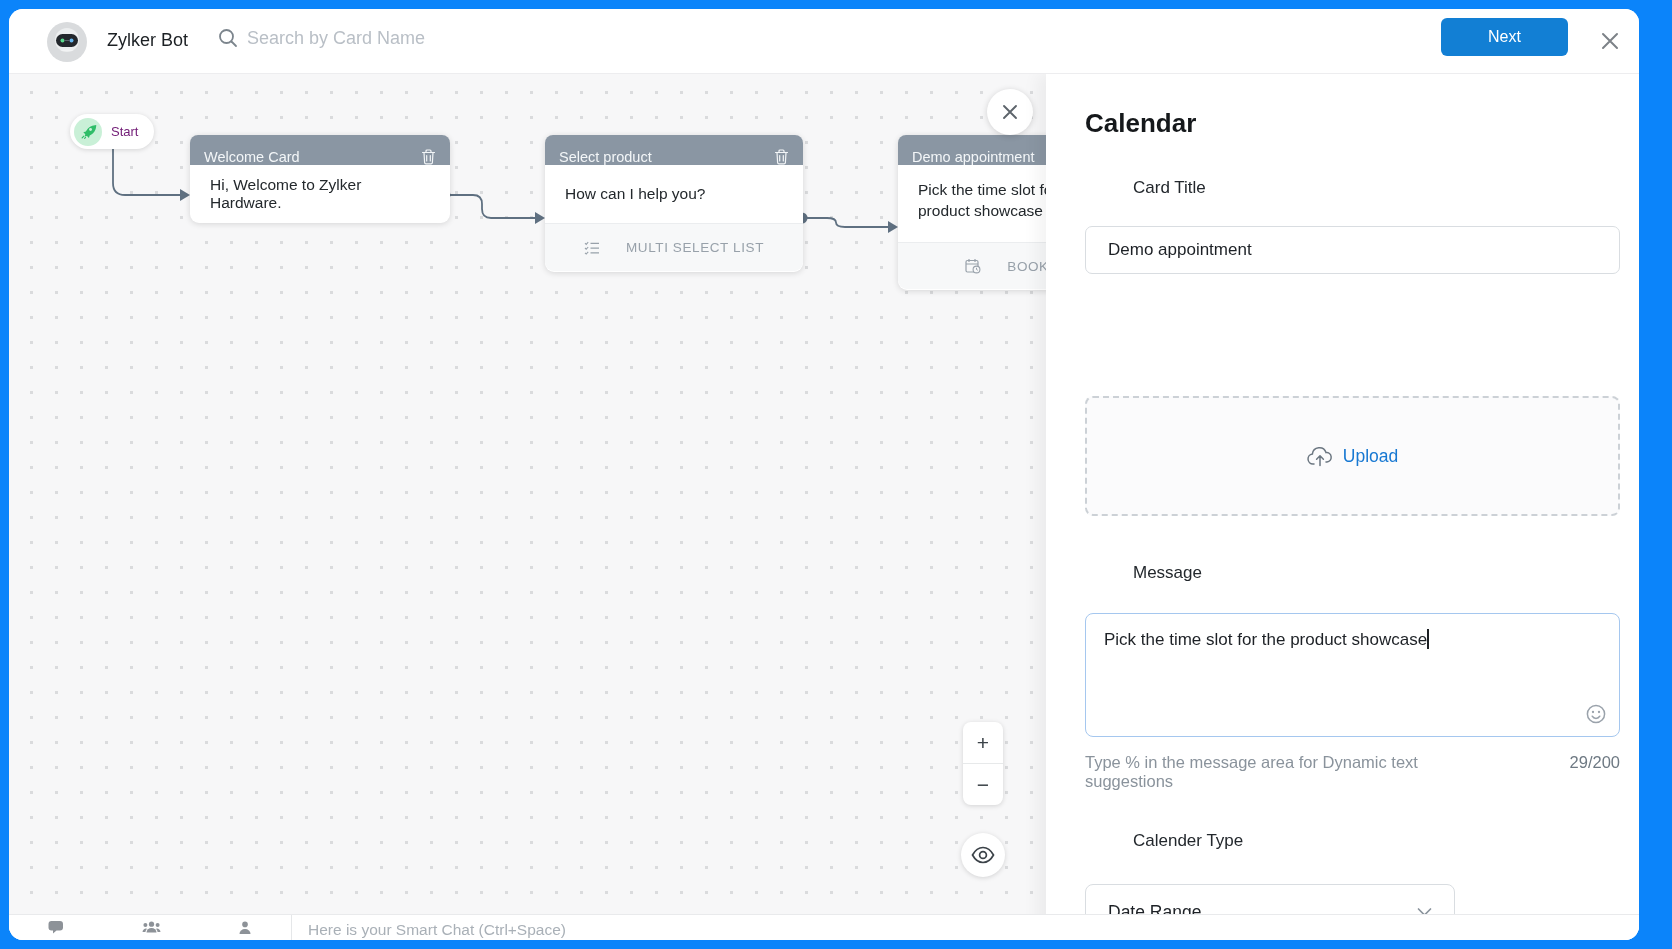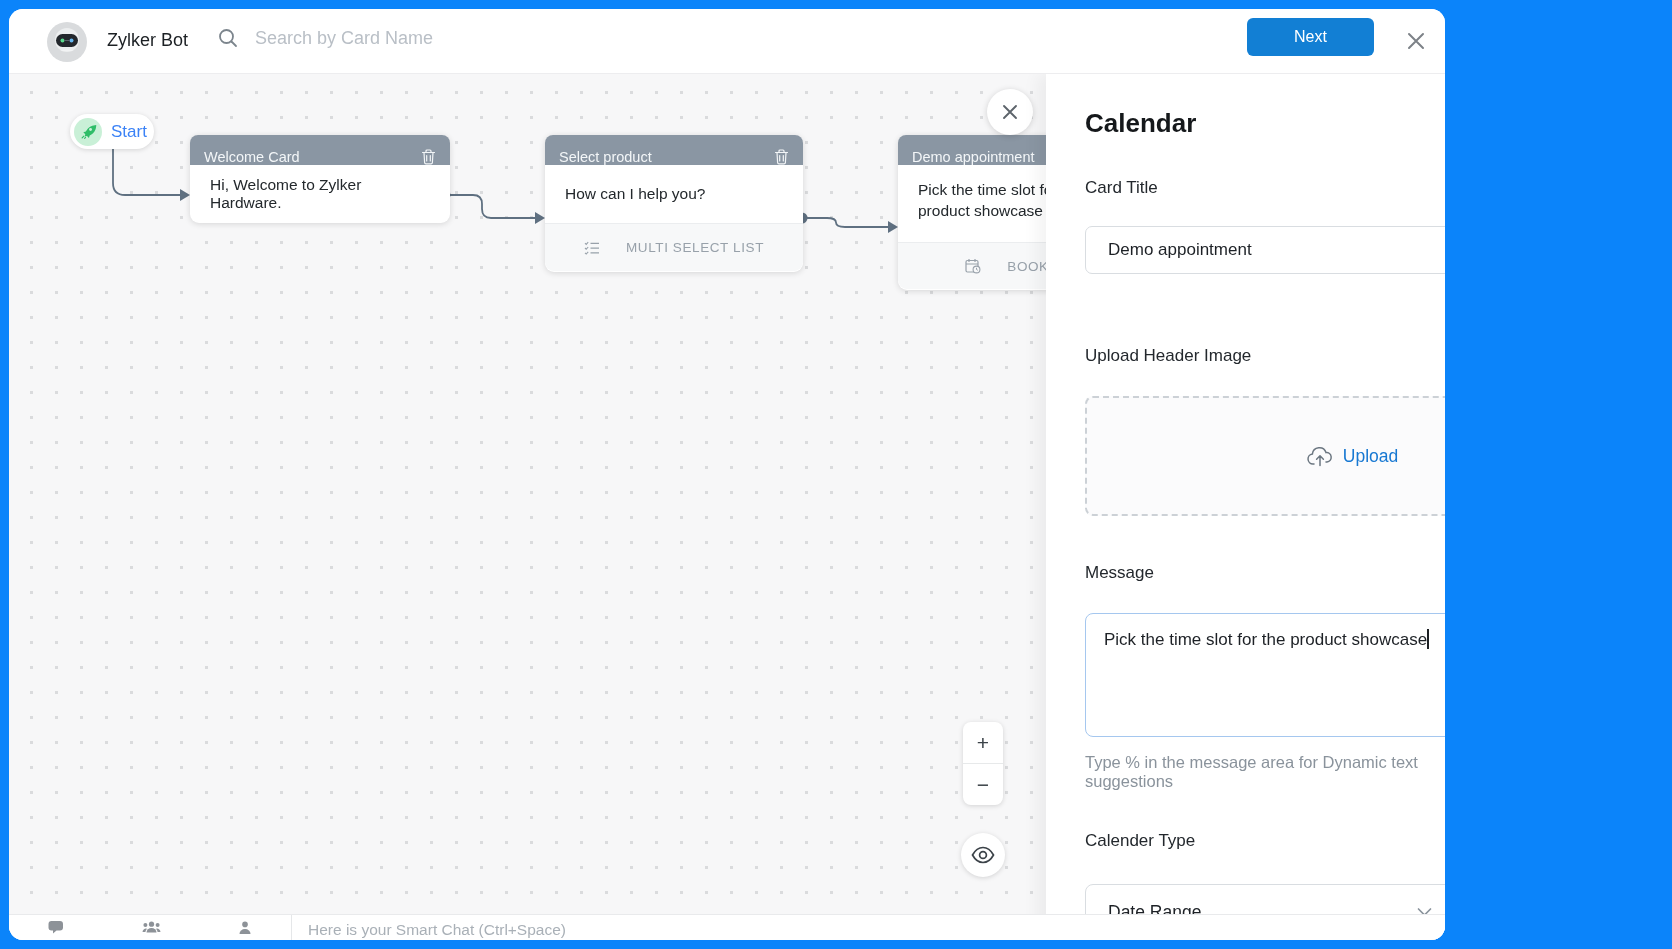--- a/index.html
+++ b/index.html
@@ -3,35 +3,35 @@
 <meta charset="utf-8">
 <style>
   * { margin:0; padding:0; box-sizing:border-box; }
   html,body { width:1672px; height:949px; }
   body {
     background:#0b84fa;
     font-family:"Liberation Sans","DejaVu Sans",sans-serif;
     overflow:hidden;
   }
   .app {
-    position:absolute; left:9px; top:9px; width:1436px; height:931px;
+    position:absolute; left:9px; top:9px; width:1630px; height:931px;
     background:#ffffff; border-radius:14px; overflow:hidden;
   }
   
   .topbar {
     position:absolute; left:0; top:0; width:100%; height:65px;
     background:#fff; border-bottom:1px solid #ededef; z-index:40;
     display:flex; align-items:center;
   }
   .avatar {
     position:absolute; left:38px; top:13px; width:40px; height:40px;
     border-radius:50%; background:#d9dbdd; display:flex; align-items:center; justify-content:center;
   }
   .bot-name { position:absolute; left:98px; top:21px; font-size:18px; color:#1c2024; font-weight:500; }
-  .search-wrap { position:absolute; left:208px; top:18px; display:flex; align-items:center; gap:16px; }
+  .search-wrap { position:absolute; left:208px; top:18px; display:flex; align-items:center; gap:8px; }
   .search-input {
     border:none; outline:none; font-size:18px; color:#30353a; width:420px;
     font-family:inherit; background:transparent;
   }
   .search-input::placeholder { color:#b9bfc6; }
   .next-btn {
     position:absolute; right:71px; top:9px; width:127px; height:38px;
     background:#127fd4; color:#fff; font-size:16px; font-weight:500;
     border:none; border-radius:6px; cursor:pointer; font-family:inherit;margin-left:12px;
   }
@@ -45,21 +45,21 @@
     background-size:25px 25px; background-position:10px 6px;
   }
   .wires { position:absolute; left:0; top:0; width:1037px; height:866px; }
 
   .start-node {
     position:absolute; left:61px; top:40px; width:84px; height:35px;
     background:#fff; border-radius:18px; box-shadow:0 1px 5px rgba(0,0,0,.14);
     display:flex; align-items:center; gap:9px; padding-left:4px; cursor:pointer;
   }
   .start-badge { width:28px; height:28px; border-radius:50%; background:#c9f0d7; display:flex; align-items:center; justify-content:center; }
-  .start-label { font-size:17px; color:#3b82f6; }
+  .start-label { font-size:13px; color:#701a75; }
 
   .flow-card {
     position:absolute; border-radius:9px; background:#fff;
     box-shadow:0 1px 6px rgba(0,0,0,.14); cursor:pointer;
   }
   .card-head {
     height:30px; background:#8a96a3; border-radius:8px 8px 0 0;
     display:flex; align-items:flex-end; padding:0 14px; justify-content:space-between;
   }
   .card-head-title { color:#f3f6f8; font-size:14.5px; }
@@ -99,21 +99,21 @@
     cursor:pointer; z-index:8; border:none;
   }
 
   
   .panel {
     position:absolute; left:1037px; top:65px; width:617px; height:866px;
     background:#fff; z-index:10; box-shadow:-8px 0 16px rgba(0,0,0,.05);
   }
   .panel .inner { position:absolute; left:39px; width:535px; }
   .panel-title { top:34px; font-size:26px; font-weight:600; color:#15181b; }
-  .field-label { font-size:17px; color:#23282d; }
+  .field-label { font-size:17px; color:#23282d;margin-left:48px; }
   .lbl-cardtitle { top:104px; }
   .input-box {
     position:absolute; left:39px; width:535px; height:48px;
     border:1px solid #d9dde1; border-radius:7px; font-size:17px; color:#1d2126;
     padding:0 22px; font-family:inherit; outline:none; background:#fff;
   }
   .inp-cardtitle { top:152px; }
   .unique-row { top:212px; display:flex; align-items:center; gap:9px; color:#838d97; font-size:16.5px; }
   .lbl-upload { top:272px; }
   .upload-box {
@@ -271,21 +271,20 @@
     </svg>
   </button>
 
   <div class="panel">
     <div class="inner panel-title">Calendar</div>
 
     <div class="inner field-label lbl-cardtitle">Card Title</div>
     <input class="input-box inp-cardtitle" value="Demo appointment" style="">
 
 
-    <div class="inner field-label lbl-upload">Upload Header Image</div>
     <div class="inner upload-box">
       <svg width="26" height="22" viewBox="0 0 26 22">
         <path d="M7 19 H6 a5 5 0 0 1-.6-9.96 A7 7 0 0 1 19 7.6 a4.6 4.6 0 0 1 1 9.3 H19" fill="none" stroke="#6b7680" stroke-width="1.5" stroke-linecap="round"></path>
         <path d="M13 20.5 V11 M9.6 14.2 L13 10.8 L16.4 14.2" fill="none" stroke="#6b7680" stroke-width="1.5" stroke-linecap="round" stroke-linejoin="round"></path>
       </svg>
       <span class="upload-link">Upload</span>
     </div>
 
     <div class="inner field-label lbl-message">Message</div>
     <div class="inner msg-box">

